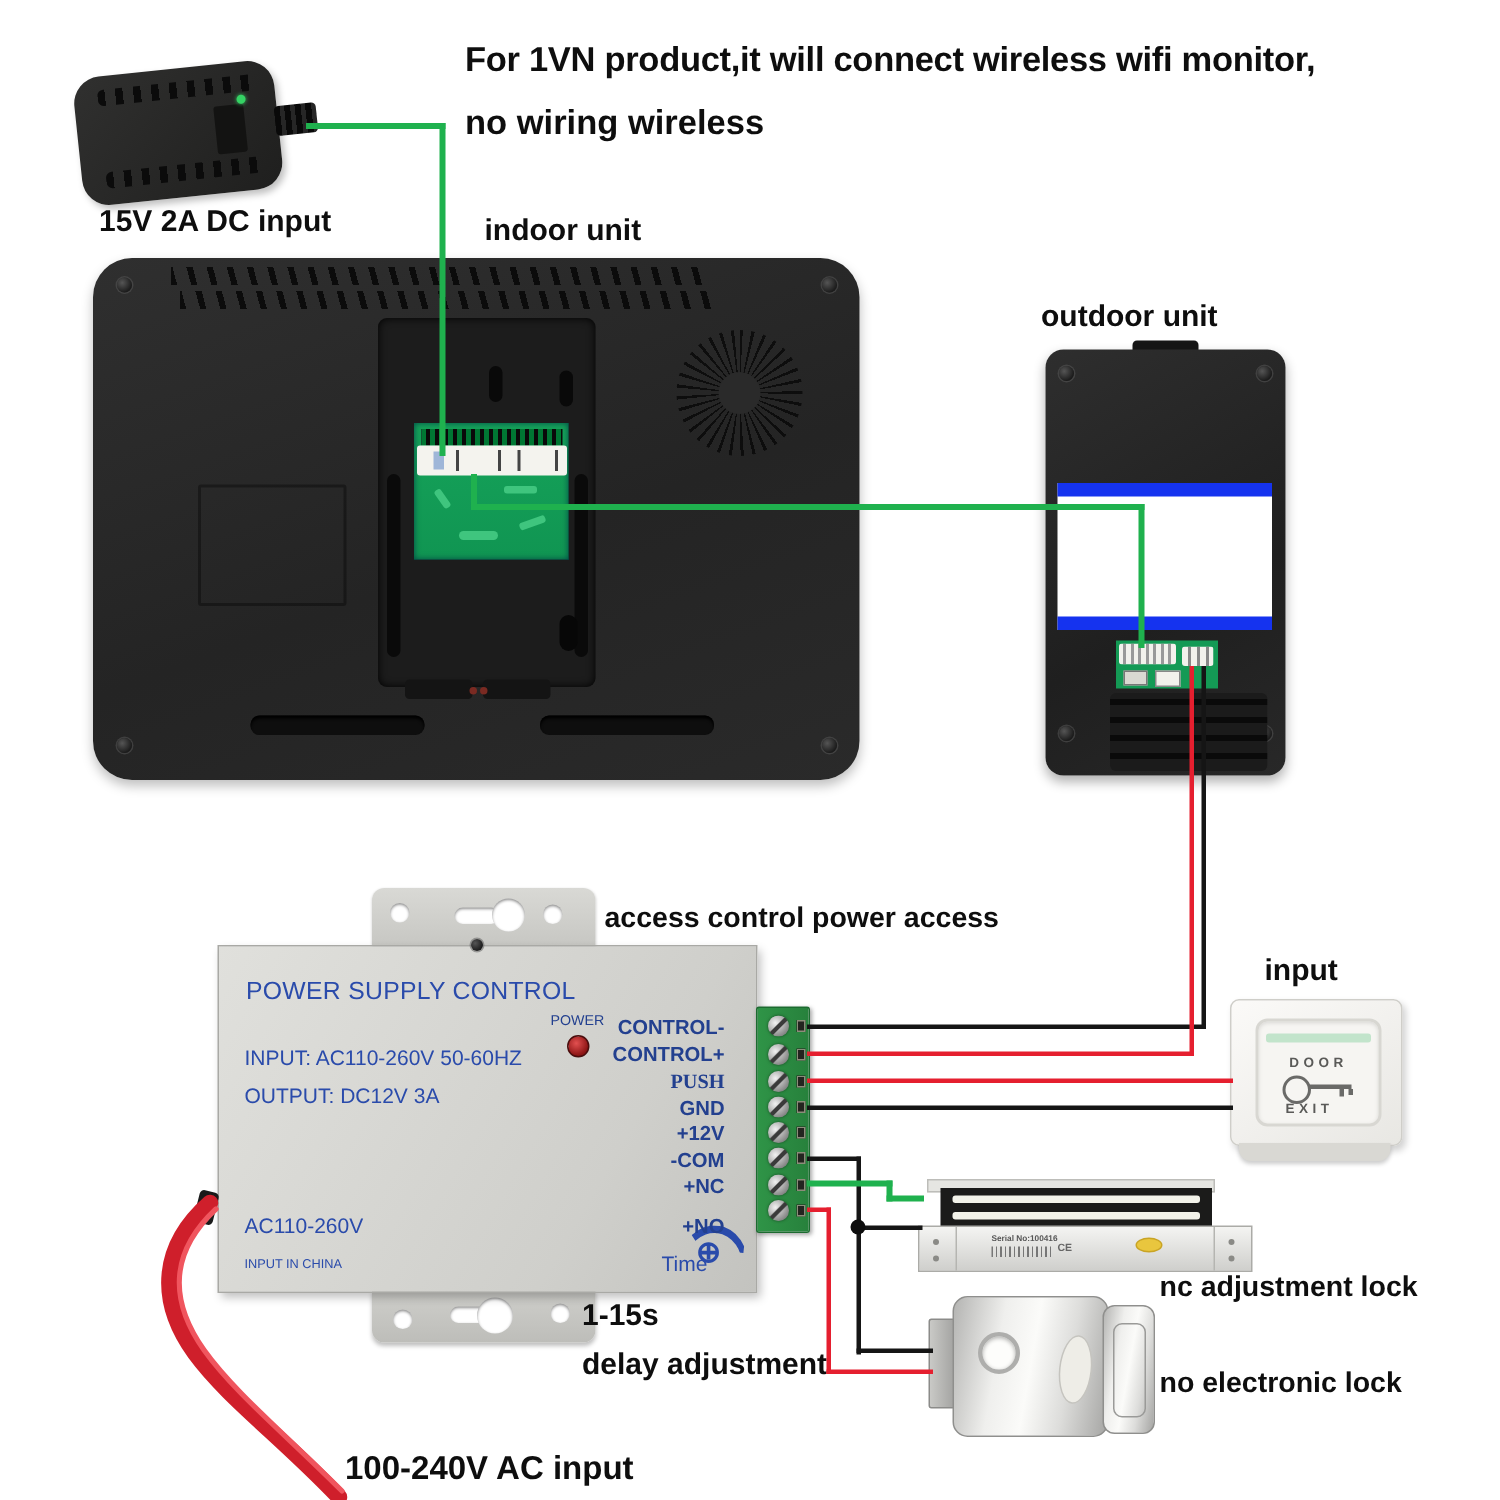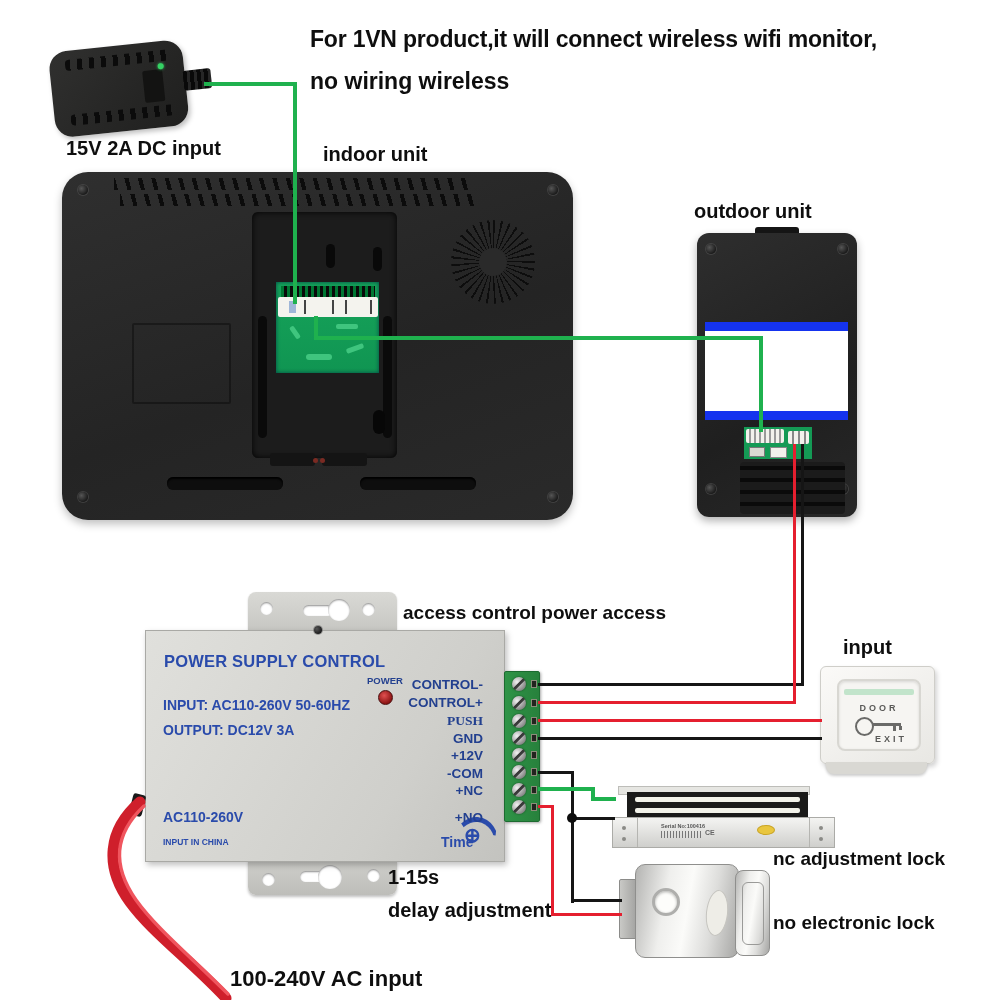--- a/index.html
+++ b/index.html
@@ -16,21 +16,21 @@
   
   .screw{position:absolute;width:10px;height:10px;border-radius:50%;
          background:radial-gradient(circle at 35% 35%, #555, #1c1c1c 70%);
          box-shadow:0 0 0 1px rgba(90,90,90,.5);}
   .tscrew{position:absolute;width:14px;height:14px;border-radius:50%;
           background:linear-gradient(135deg, transparent 42%, #3a3a3a 46%, #3a3a3a 56%, transparent 60%),
                      radial-gradient(circle at 35% 35%, #f2f2f2, #969696 62%, #5e5e5e);
           box-shadow:0 0 2px rgba(0,0,0,.5);}
   .hole{position:absolute;border-radius:50%;background:#fff;
         box-shadow:inset 0 1px 2px rgba(0,0,0,.45);}
-  .psu-txt{position:absolute;font-weight:bold;color:#2a4bab;white-space:nowrap;}
+  .psu-txt{position:absolute;font-weight:normal;color:#2a4bab;white-space:nowrap;}
   .term-lbl{position:absolute;left:375px;width:108px;text-align:right;
             font-weight:bold;font-size:13.5px;color:#23408f;height:17px;line-height:17px;}
   .contact{position:absolute;left:531px;width:6px;height:8px;background:#23241f;
            box-shadow:inset 0 0 0 1px #8c8d7a;}
   .chrome{background:linear-gradient(100deg,#b4b4b2 0%,#efefed 30%,#fbfbf9 50%,#dddddb 72%,#a5a5a3 100%);
           border:1px solid #8f8f8d;}
 </style>
 </head>
 <body>
 
@@ -191,21 +191,21 @@
 <div class="abs" style="left:820px;top:666px;width:113px;height:96px;background:linear-gradient(145deg,#fbfaf8,#e8e7e3);border:1px solid #cfcec9;border-radius:6px;box-shadow:2px 3px 5px rgba(0,0,0,.18);">
   <div class="abs" style="left:16px;top:12px;width:80px;height:68px;background:#f6f5f2;border:2px solid #d8d7d2;border-radius:8px;box-shadow:inset 0 1px 3px rgba(0,0,0,.12);">
     <div class="abs" style="left:5px;top:8px;width:70px;height:6px;background:#c2e4cb;border-radius:2px;"></div>
     <div class="abs" style="left:0;top:22px;width:80px;text-align:center;font-size:9px;font-weight:bold;letter-spacing:3px;color:#5a5a58;">DOOR</div>
     <div class="abs" style="left:16px;top:35px;width:50px;height:17px;">
       <div class="abs" style="left:0;top:1px;width:15px;height:15px;border:2.5px solid #6a6a68;border-radius:50%;"></div>
       <div class="abs" style="left:18px;top:7px;width:28px;height:3px;background:#6a6a68;"></div>
       <div class="abs" style="left:38px;top:10px;width:3px;height:5px;background:#6a6a68;"></div>
       <div class="abs" style="left:44px;top:10px;width:3px;height:4px;background:#6a6a68;"></div>
     </div>
-    <div class="abs" style="left:0;top:53px;width:68px;text-align:right;font-size:9px;font-weight:bold;letter-spacing:3px;color:#5a5a58;">EXIT</div>
+    <div class="abs" style="left:0;top:53px;width:68px;text-align:center;font-size:9px;font-weight:bold;letter-spacing:3px;color:#5a5a58;">EXIT</div>
   </div>
 </div>
 <div class="abs" style="left:826px;top:762px;width:101px;height:12px;background:#d9d8d3;border-radius:0 0 8px 8px;box-shadow:0 2px 3px rgba(0,0,0,.2);"></div>
 
 <div class="abs" style="left:610px;top:784px;width:228px;height:64px;">
   <div class="abs" style="left:8px;top:2px;width:190px;height:7px;background:#e6e6e2;border:1px solid #bdbdb9;"></div>
   <div class="abs" style="left:17px;top:8px;width:181px;height:27px;background:#1b1b1a;">
     <div class="abs" style="left:8px;top:5px;width:165px;height:5px;background:#f3f3ea;border-radius:2px;"></div>
     <div class="abs" style="left:8px;top:16px;width:165px;height:5px;background:#f3f3ea;border-radius:2px;"></div>
   </div>

